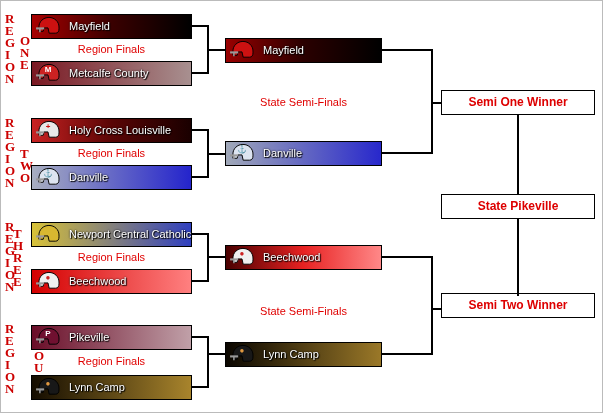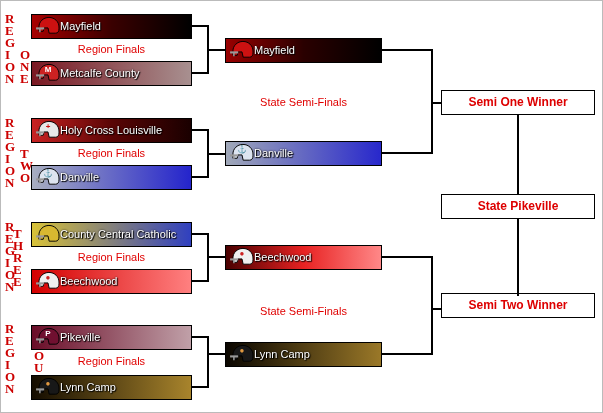--- a/index.html
+++ b/index.html
@@ -14,21 +14,21 @@
     color:#cc0000;font-family:"Liberation Serif", serif;
     font-weight:bold;font-size:13px;line-height:12px;
     word-break:break-all;text-align:left;
   }
   
   .team{
     position:absolute;height:25px;border:1px solid #000;
     box-sizing:border-box;cursor:pointer;
   }
   .team .tname{
-    display:block;padding-left:28px;line-height:23px;
+    display:block;padding-left:37px;line-height:23px;
     color:#ffffff;font-size:11px;white-space:nowrap;
     text-shadow:1px 1px 1px #000, 0 0 2px #000;
   }
   .helmet{position:absolute;left:3px;top:1px;width:26px;height:21px;}
   .decal{
     position:absolute;left:9px;top:3px;width:14px;text-align:center;
     font-size:8px;font-weight:bold;line-height:10px;pointer-events:none;
   }
   
   .rlabel{
@@ -43,21 +43,21 @@
   }
   .line{position:absolute;background:#000;}
   .h{height:2px;} .v{width:2px;}
 </style>
 </head>
 <body>
 
 <div class="bracket">
 
   <div class="vword" style="left:4px;top:12px">REGION</div>
-  <div class="vword" style="left:19px;top:48px">ONE</div>
+  <div class="vword" style="left:19px;top:34px">ONE</div>
   <div class="vword" style="left:4px;top:116px">REGION</div>
   <div class="vword" style="left:19px;top:147px">TWO</div>
   <div class="vword" style="left:4px;top:220px">REGION</div>
   <div class="vword" style="left:12px;top:227px">THREE</div>
   <div class="vword" style="left:4px;top:322px">REGION</div>
   <div class="vword" style="left:33px;top:337px">FOUR</div>
 
   <div class="team" style="left: 30px; top: 13px; width: 161px; background: linear-gradient(to right, rgb(168, 0, 0), rgb(58, 0, 0), rgb(0, 0, 0));">
     <svg class="helmet" viewBox="0 0 26 22">
       <path class="shell" d="M14 1.5 C8 1.5 3.5 6 3.5 11.5 L3.5 16 L8 16 L8.8 12.5 L13 12.5 L14.2 18 L21 18 C23.5 18 24.5 16 24.5 13.5 L24.5 11.5 C24.5 6 20 1.5 14 1.5 Z" stroke="#000" stroke-width="1" fill="#cc1111"></path>
@@ -98,21 +98,21 @@
     <span class="tname">Danville</span>
   </div>
 
   <div class="team" style="left: 30px; top: 221px; width: 161px; background: linear-gradient(to right, rgb(216, 194, 56), rgb(48, 64, 192));">
     <svg class="helmet" viewBox="0 0 26 22">
       <path class="shell" d="M14 1.5 C8 1.5 3.5 6 3.5 11.5 L3.5 16 L8 16 L8.8 12.5 L13 12.5 L14.2 18 L21 18 C23.5 18 24.5 16 24.5 13.5 L24.5 11.5 C24.5 6 20 1.5 14 1.5 Z" stroke="#000" stroke-width="1" fill="#d8b830"></path>
       <path d="M0.5 13 H9" stroke="#999" stroke-width="2.2" fill="none"></path>
       <path d="M4.5 13 V17" stroke="#999" stroke-width="1.6" fill="none"></path>
     </svg>
     <span class="decal" style="color: rgb(34, 51, 170);"></span>
-    <span class="tname">County Central Catholic</span>
+    <span class="tname">Newport Central Catholic</span>
   </div>
 
   <div class="team" style="left: 30px; top: 268px; width: 161px; background: linear-gradient(to right, rgb(212, 0, 0), rgb(255, 128, 128));">
     <svg class="helmet" viewBox="0 0 26 22">
       <path class="shell" d="M14 1.5 C8 1.5 3.5 6 3.5 11.5 L3.5 16 L8 16 L8.8 12.5 L13 12.5 L14.2 18 L21 18 C23.5 18 24.5 16 24.5 13.5 L24.5 11.5 C24.5 6 20 1.5 14 1.5 Z" stroke="#000" stroke-width="1" fill="#f0f0f0"></path>
       <path d="M0.5 13 H9" stroke="#999" stroke-width="2.2" fill="none"></path>
       <path d="M4.5 13 V17" stroke="#999" stroke-width="1.6" fill="none"></path>
     </svg>
     <span class="decal" style="color: rgb(204, 34, 34);">●</span>
     <span class="tname">Beechwood</span>

